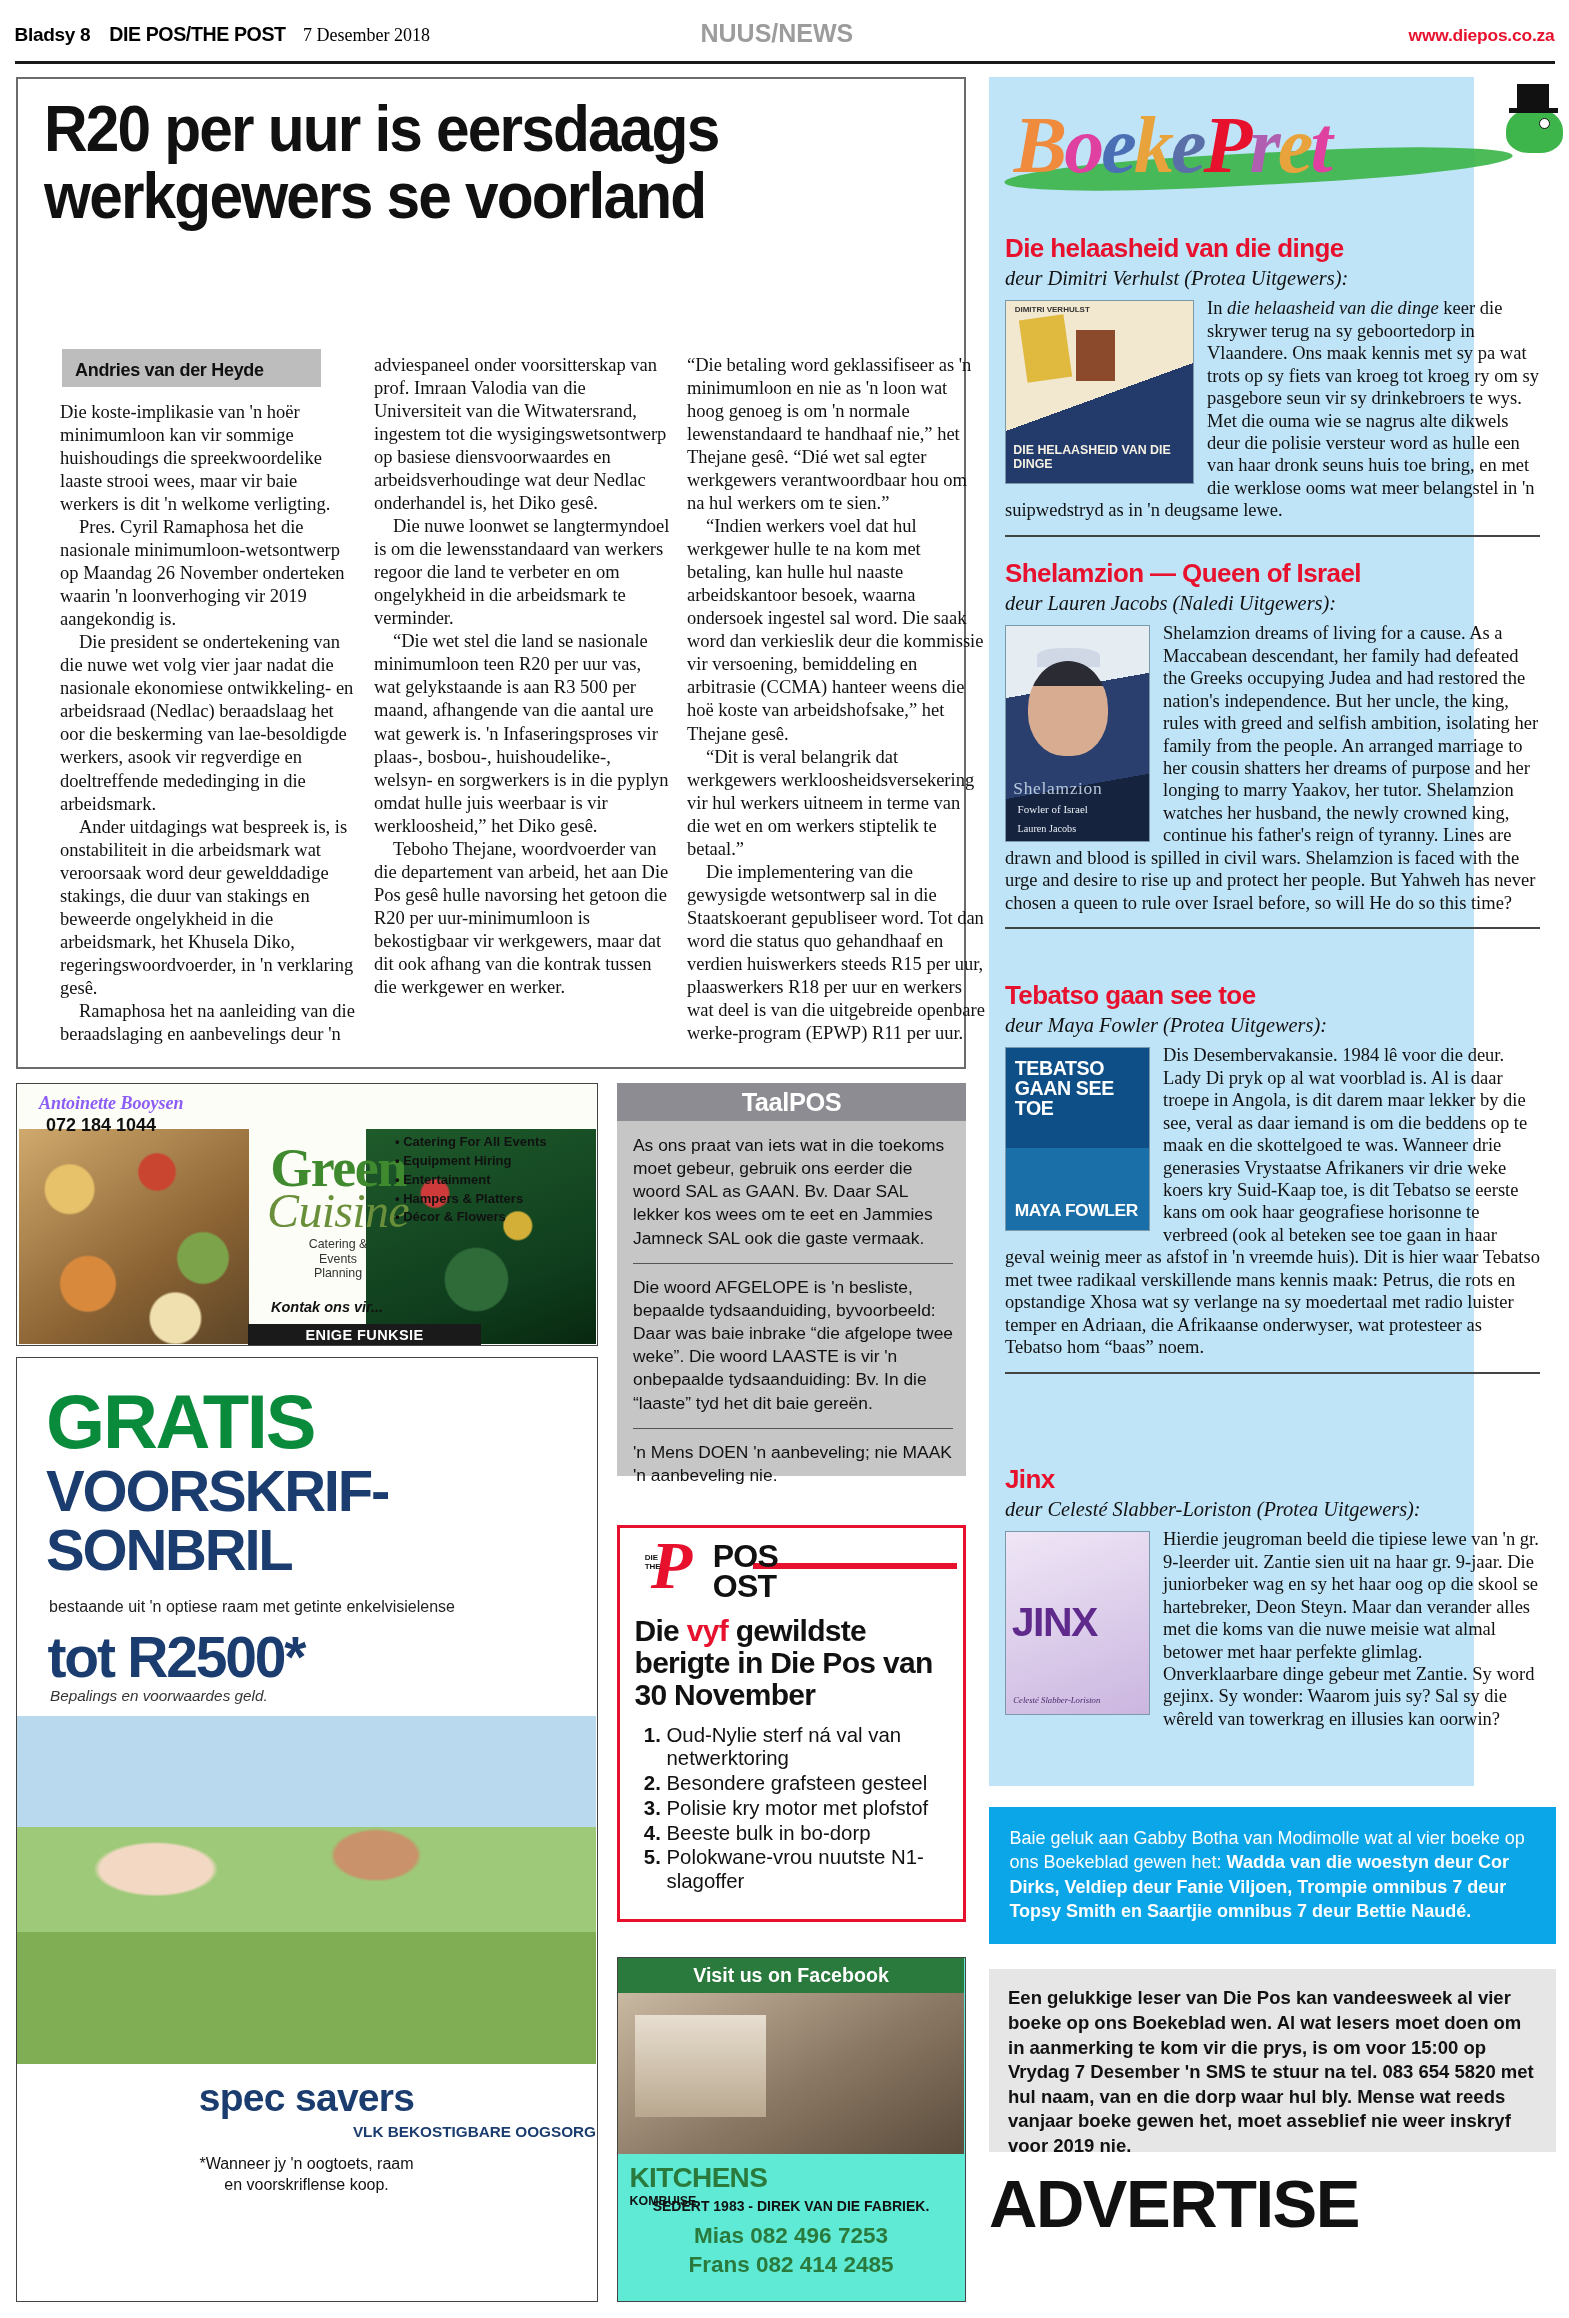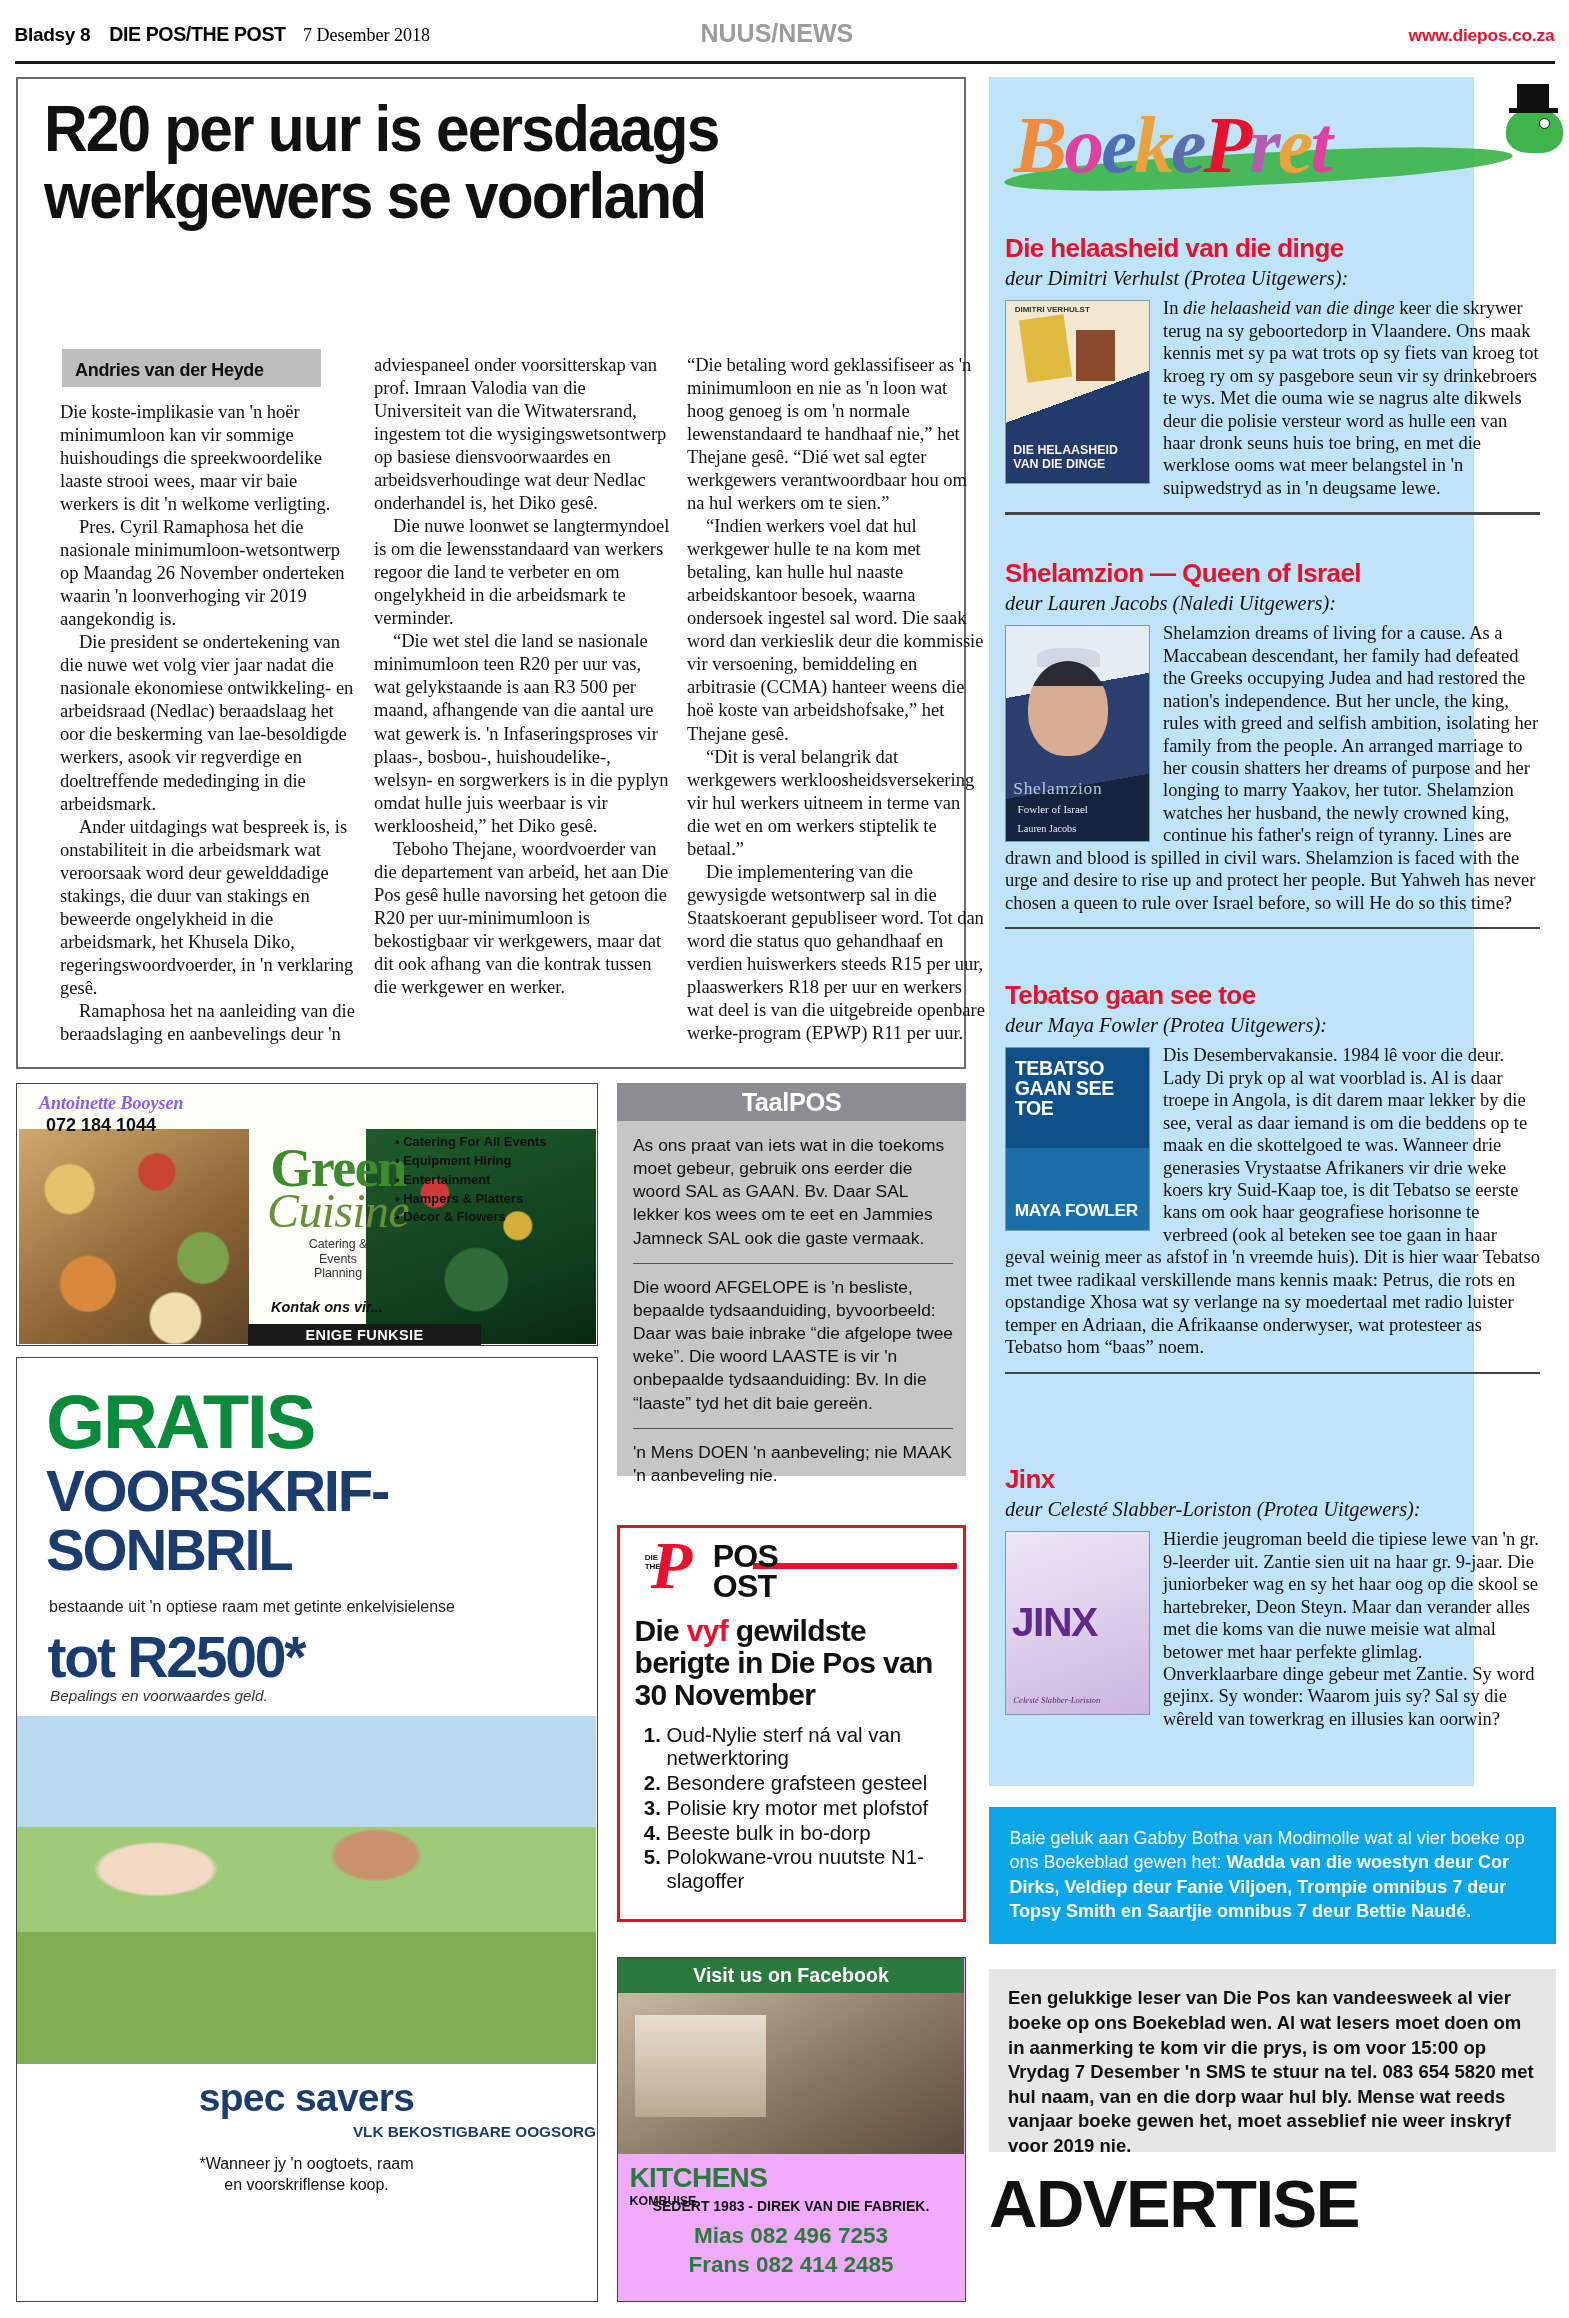--- a/index.html
+++ b/index.html
@@ -137,21 +137,21 @@
     line-height:1.07;color:#111;letter-spacing:-0.7px;}
   .vyf-title em{font-style:normal;color:#e8112d;}
   .vyf-list{position:absolute;left:16px;top:196px;width:320px;
     font-family:"Liberation Sans",sans-serif;font-size:20.4px;line-height:1.14;color:#111;}
   .vyf-list li{margin-bottom:1.5px;}
   .vyf-list ol{margin:0;padding-left:30.5px;}
   .vyf-list ol li::marker{font-weight:bold;}
 
   
   .fb{position:absolute;left:617px;top:1957px;width:349px;height:345px;
-    border:1.5px solid #444;box-sizing:border-box;background:#f0abfc;overflow:hidden;}
+    border:1.5px solid #444;box-sizing:border-box;background:#5eead4;overflow:hidden;}
   .fb-bar{position:absolute;left:0;top:0;width:346px;height:35px;background:#2b7a3d;}
   .fb-bar span{display:block;line-height:35px;text-align:center;color:#fff;
     font-family:"Liberation Sans",sans-serif;font-weight:bold;font-size:19.6px;}
   .fb-img{position:absolute;left:0;top:35px;width:346px;height:161px;
     background:linear-gradient(150deg,#c9b8a2,#8a7763 55%,#5b4c3c);}
   .fb-img::after{content:"";position:absolute;left:17.4px;top:22px;width:131px;height:102px;
     background:linear-gradient(180deg,#e8ded0,#b9a88f);}
   .fb-logo{position:absolute;left:11.6px;top:204px;font-family:"Liberation Sans",sans-serif;
     font-weight:bold;font-size:28px;color:#2b7a3d;letter-spacing:-0.7px;}
   .fb-logo small{display:block;font-size:12.4px;color:#111;font-weight:bold;letter-spacing:0;}
@@ -186,21 +186,21 @@
   .bk{position:absolute;left:16px;width:535px;}
   .bk-title{font-family:"Liberation Sans",sans-serif;font-weight:bold;font-size:26px;
     color:#e8112d;letter-spacing:-0.6px;margin:0 0 2.9px 0;}
   .bk-auth{font-family:"Liberation Serif",serif;font-style:italic;font-size:20.4px;
     color:#111;margin:0 0 7.3px 0;}
   .bk-cover{float:left;margin:2.9px 13px 4.4px 0;border:0.7px solid #7a99aa;}
   .bk-text{font-family:"Liberation Serif",serif;font-size:18.5px;line-height:1.215;color:#111;text-align:left;}
   .bk-text i{font-style:italic;}
   .bp-hr{height:2.2px;background:#444;margin:13px 0 14.5px 0;clear:both;}
 
-  .cov1{width:143px;height:182px;background:linear-gradient(160deg,#f2e7cf 0 52%,#223b6a 52% 100%);position:relative;}
+  .cov1{width:143px;height:182px;background:linear-gradient(160deg,#f2e7cf 0 52%,#223b6a 52% 100%);position:relative;padding-left:44px;}
   .cov1 .c1a{position:absolute;left:17.4px;top:16px;width:45px;height:63px;background:#e0b93f;transform:rotate(-8deg);}
   .cov1 .c1b{position:absolute;left:70px;top:29px;width:39px;height:51px;background:#8b4a2b;}
   .cov1 .c1t{position:absolute;left:7.3px;bottom:11.6px;right:5.8px;color:#f7f2e4;
     font-family:"Liberation Sans",sans-serif;font-weight:bold;font-size:12.4px;line-height:1.15;}
   .cov1 .c1n{position:absolute;left:8.7px;top:4.4px;color:#333;font-family:"Liberation Sans",sans-serif;
     font-size:8px;font-weight:bold;}
 
   .cov2{width:143px;height:215px;background:linear-gradient(170deg,#e6edf2 0 30%,#2a3f6e 30% 72%,#16233f 72% 100%);position:relative;}
   .cov2 .c2f{position:absolute;left:22px;top:35px;width:80px;height:95px;border-radius:50% 50% 45% 45%;
     background:linear-gradient(180deg,#2b2b33 0 26%, #d8ac90 26% 100%);}

